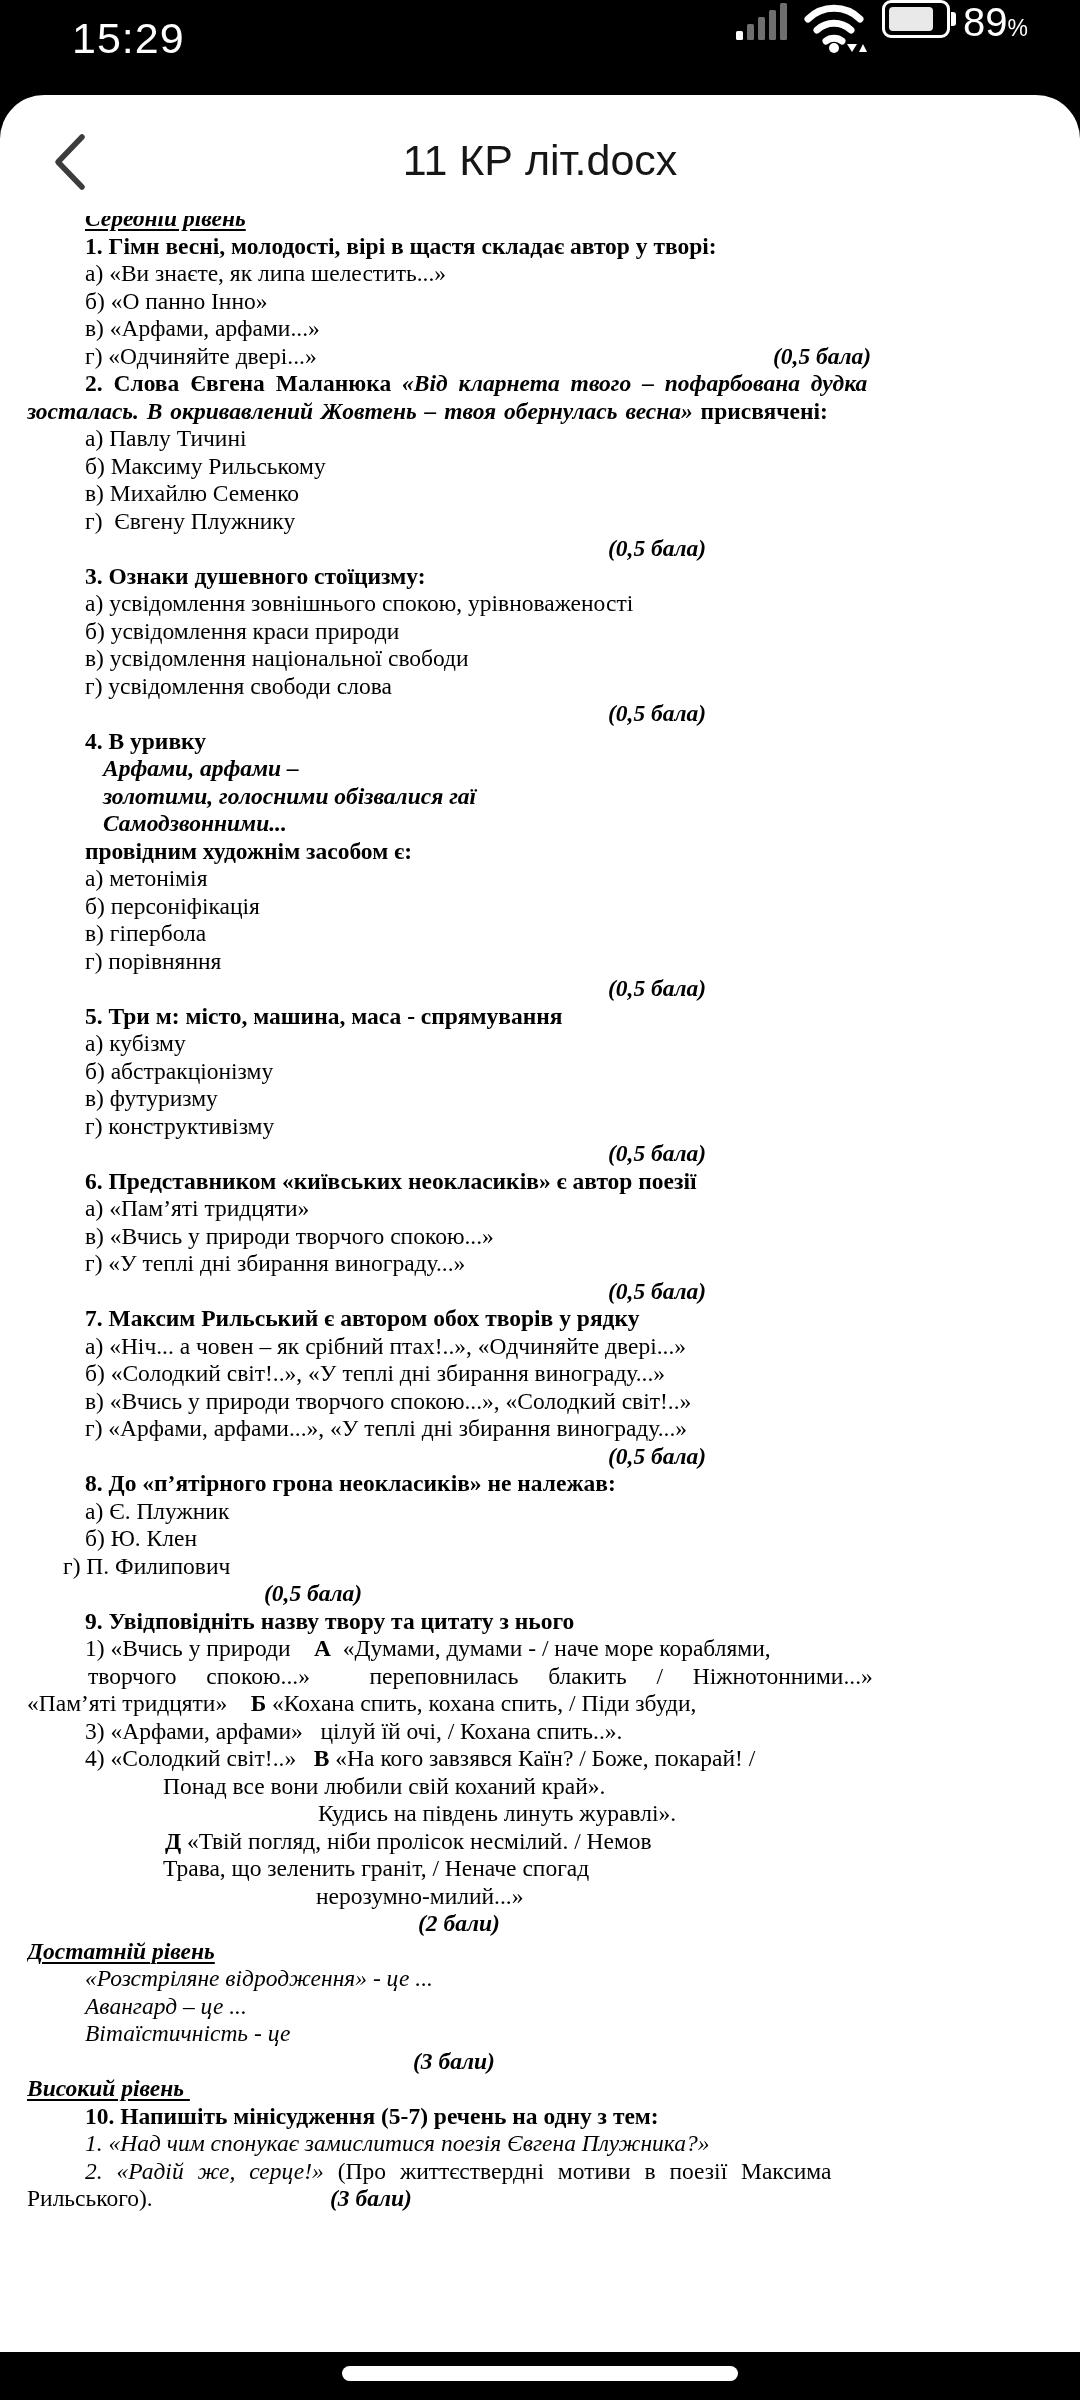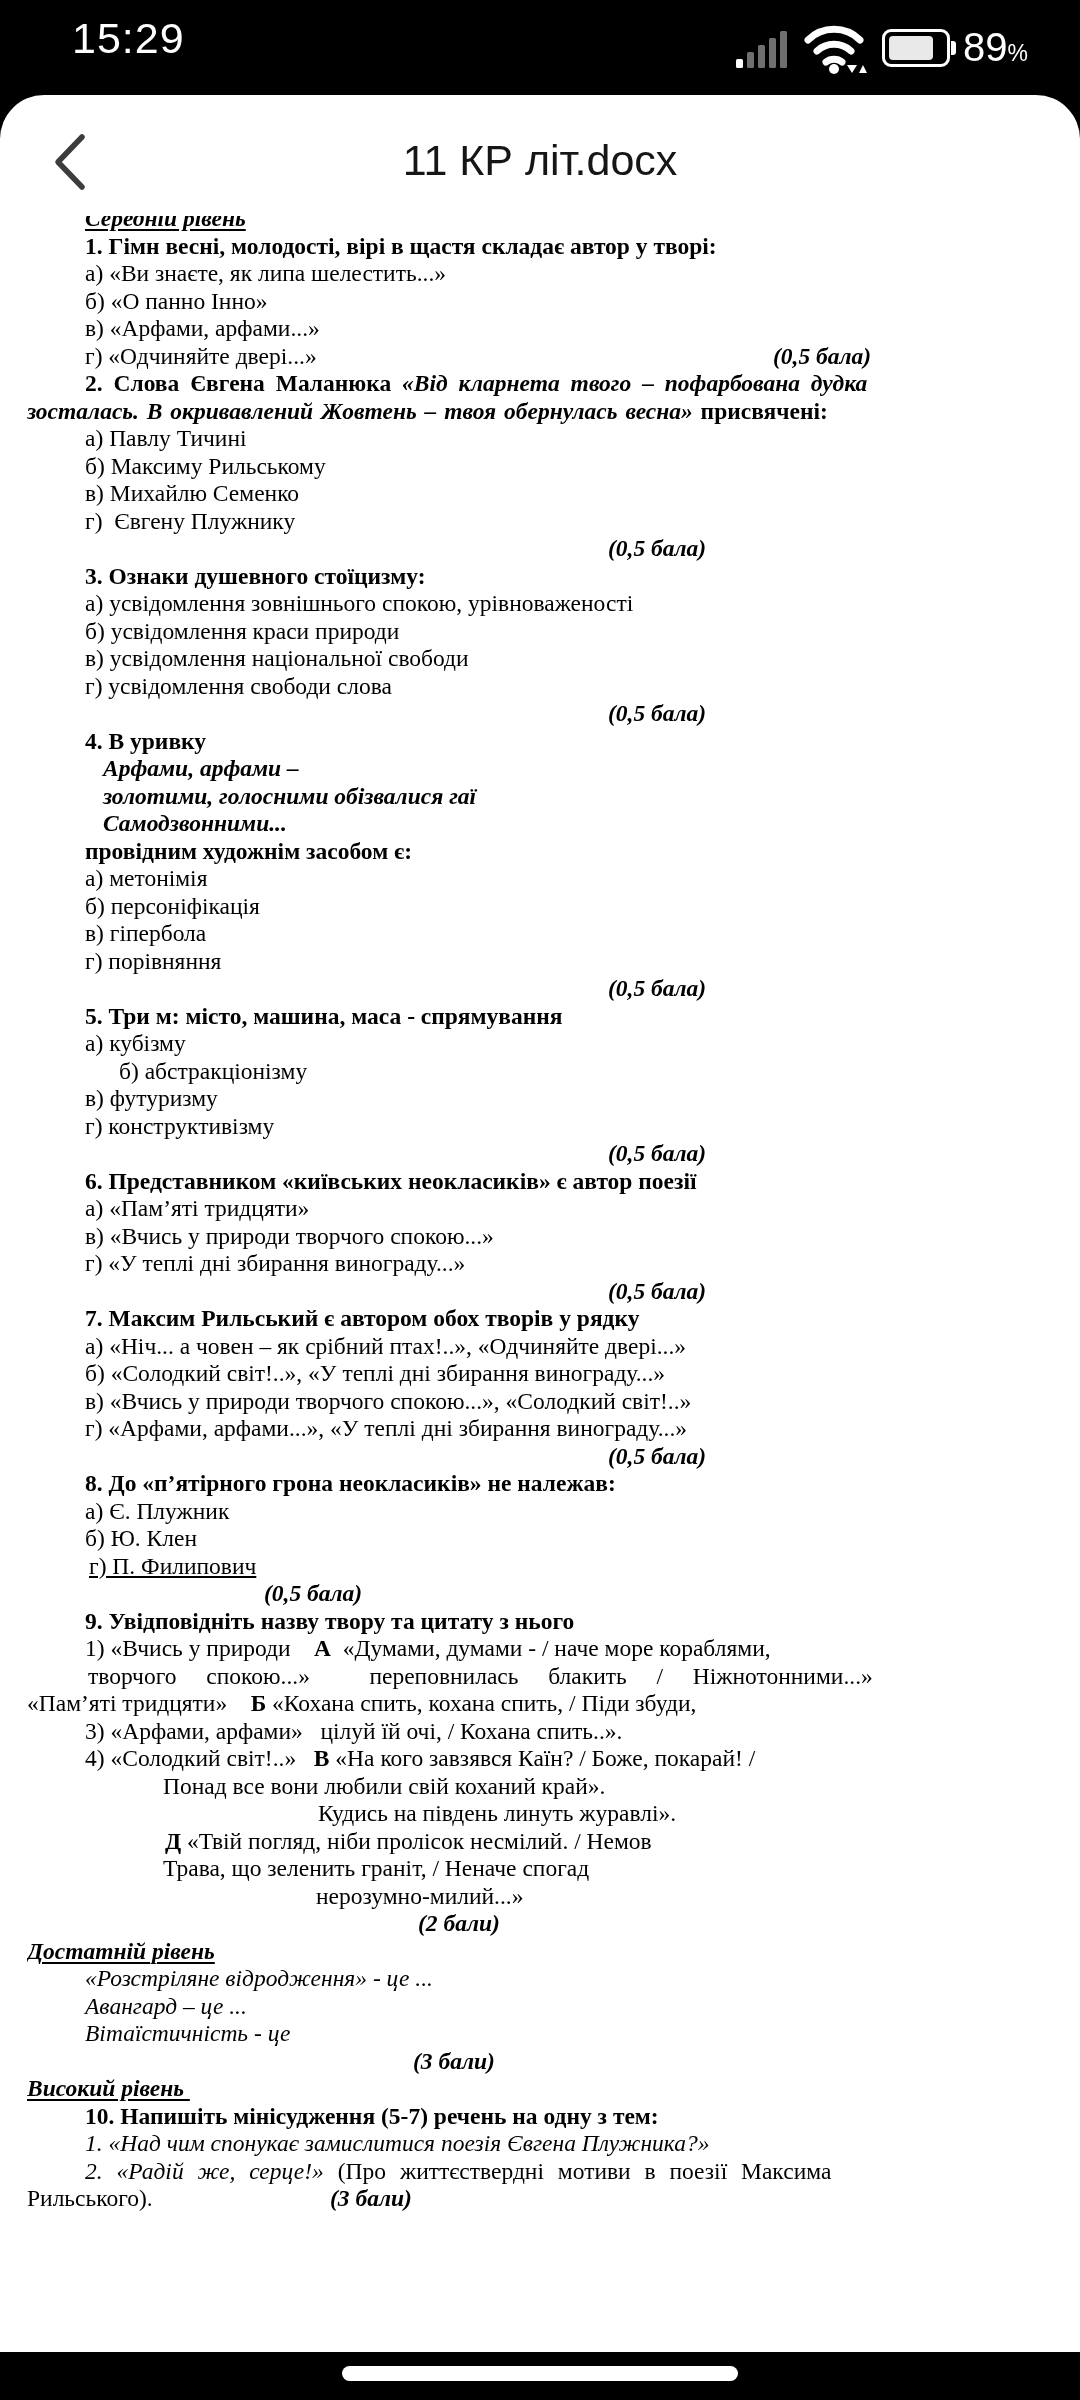--- a/index.html
+++ b/index.html
@@ -6,21 +6,21 @@
   body{
     width:1080px;height:2400px;
     background:#000;
     position:relative;
     overflow:hidden;
     font-family:"Liberation Sans",sans-serif;
   }
   
   .statusbar{position:absolute;left:0;top:0;width:1080px;height:95px;background:#000;}
   .time{position:absolute;left:72px;top:14px;font-size:43px;color:#fff;letter-spacing:1px;}
-  .sicons{position:absolute;right:52px;top:0;height:95px;display:flex;align-items:center;gap:13px;}
+  .sicons{position:absolute;right:52px;top:0;height:95px;display:flex;gap:13px;}
   .batt{position:relative;width:62px;height:32px;border:3px solid #fff;border-radius:9px;}
   .batt .fill{position:absolute;left:4px;top:4px;height:24px;width:44px;background:#e9e9e9;border-radius:4px;}
   .batt .nub{position:absolute;right:-9px;top:9px;width:5px;height:14px;background:#fff;border-radius:0 3px 3px 0;}
   .pct{color:#fff;font-size:40px;display:flex;align-items:baseline;}
   .pct .sign{font-size:23px;}
   
   .card{
     position:absolute;left:0;top:95px;width:1080px;height:2257px;
     background:#fff;border-radius:44px 44px 0 0;overflow:hidden;
   }
@@ -111,39 +111,39 @@
       <div class="dline" style="margin-left: 76px;"><span class="b i ">золотими, голосними обізвалися гаї</span></div>
       <div class="dline" style="margin-left: 76px;"><span class="b i ">Самодзвонними...</span></div>
       <div class="dline" style="margin-left: 58px;"><span class="b ">провідним художнім засобом є:</span></div>
       <div class="dline" style="margin-left: 58px;"><span class="">а) метонімія</span></div>
       <div class="dline" style="margin-left: 58px;"><span class="">б) персоніфікація</span></div>
       <div class="dline" style="margin-left: 58px;"><span class="">в) гіпербола</span></div>
       <div class="dline" style="margin-left: 58px;"><span class="">г) порівняння</span></div>
       <div class="dline" style="margin-left: 581px;"><span class="b i ">(0,5 бала)</span></div>
       <div class="dline" style="margin-left: 58px;"><span class="b ">5. Три м: місто, машина, маса - спрямування</span></div>
       <div class="dline" style="margin-left: 58px;"><span class="">а) кубізму</span></div>
-      <div class="dline" style="margin-left: 92px;"><span class="">б) абстракціонізму</span></div>
+      <div class="dline" style="margin-left: 58px;"><span class="">б) абстракціонізму</span></div>
       <div class="dline" style="margin-left: 58px;"><span class="">в) футуризму</span></div>
       <div class="dline" style="margin-left: 58px;"><span class="">г) конструктивізму</span></div>
       <div class="dline" style="margin-left: 581px;"><span class="b i ">(0,5 бала)</span></div>
       <div class="dline" style="margin-left: 58px;"><span class="b ">6. Представником «київських неокласиків» є автор поезії</span></div>
       <div class="dline" style="margin-left: 58px;"><span class="">а) «Пам’яті тридцяти»</span></div>
       <div class="dline" style="margin-left: 58px;"><span class="">в) «Вчись у природи творчого спокою...»</span></div>
       <div class="dline" style="margin-left: 58px;"><span class="">г) «У теплі дні збирання винограду...»</span></div>
       <div class="dline" style="margin-left: 581px;"><span class="b i ">(0,5 бала)</span></div>
       <div class="dline" style="margin-left: 58px;"><span class="b ">7. Максим Рильський є автором обох творів у рядку</span></div>
       <div class="dline" style="margin-left: 58px;"><span class="">а) «Ніч... а човен – як срібний птах!..», «Одчиняйте двері...»</span></div>
       <div class="dline" style="margin-left: 58px;"><span class="">б) «Солодкий світ!..», «У теплі дні збирання винограду...»</span></div>
       <div class="dline" style="margin-left: 58px;"><span class="">в) «Вчись у природи творчого спокою...», «Солодкий світ!..»</span></div>
       <div class="dline" style="margin-left: 58px;"><span class="">г) «Арфами, арфами...», «У теплі дні збирання винограду...»</span></div>
       <div class="dline" style="margin-left: 581px;"><span class="b i ">(0,5 бала)</span></div>
       <div class="dline" style="margin-left: 58px;"><span class="b ">8. До «п’ятірного грона неокласиків» не належав:</span></div>
       <div class="dline" style="margin-left: 58px;"><span class="">а) Є. Плужник</span></div>
       <div class="dline" style="margin-left: 58px;"><span class="">б) Ю. Клен</span></div>
-      <div class="dline" style="margin-left: 62px; text-decoration: underline;"><span class="">г) П. Филипович</span></div>
+      <div class="dline" style="margin-left: 36px;"><span class="">г) П. Филипович</span></div>
       <div class="dline" style="margin-left: 237px;"><span class="b i ">(0,5 бала)</span></div>
       <div class="dline" style="margin-left: 58px;"><span class="b ">9. Увідповідніть назву твору та цитату з нього</span></div>
       <div class="dline" style="margin-left: 58px;"><span class="">1) «Вчись у природи    </span><span class="b ">А</span><span class="">  «Думами, думами - / наче море кораблями,</span></div>
       <div class="dline" style="margin-left: 61px; word-spacing: 9px;"><span class="">творчого  спокою...»    переповнилась  блакить  /  Ніжнотонними...»</span></div>
       <div class="dline" style="margin-left: 0px;"><span class="">«Пам’яті тридцяти»    </span><span class="b ">Б</span><span class=""> «Кохана спить, кохана спить, / Піди збуди,</span></div>
       <div class="dline" style="margin-left: 58px;"><span class="">3) «Арфами, арфами»   цілуй їй очі, / Кохана спить..».</span></div>
       <div class="dline" style="margin-left: 58px;"><span class="">4) «Солодкий світ!..»   </span><span class="b ">В</span><span class=""> «На кого завзявся Каїн? / Боже, покарай! /</span></div>
       <div class="dline" style="margin-left: 136px;"><span class="">Понад все вони любили свій коханий край».</span></div>
       <div class="dline" style="margin-left: 291px;"><span class="">Кудись на південь линуть журавлі».</span></div>
       <div class="dline" style="margin-left: 138px;"><span class="b ">Д</span><span class=""> «Твій погляд, ніби пролісок несмілий. / Немов</span></div>

